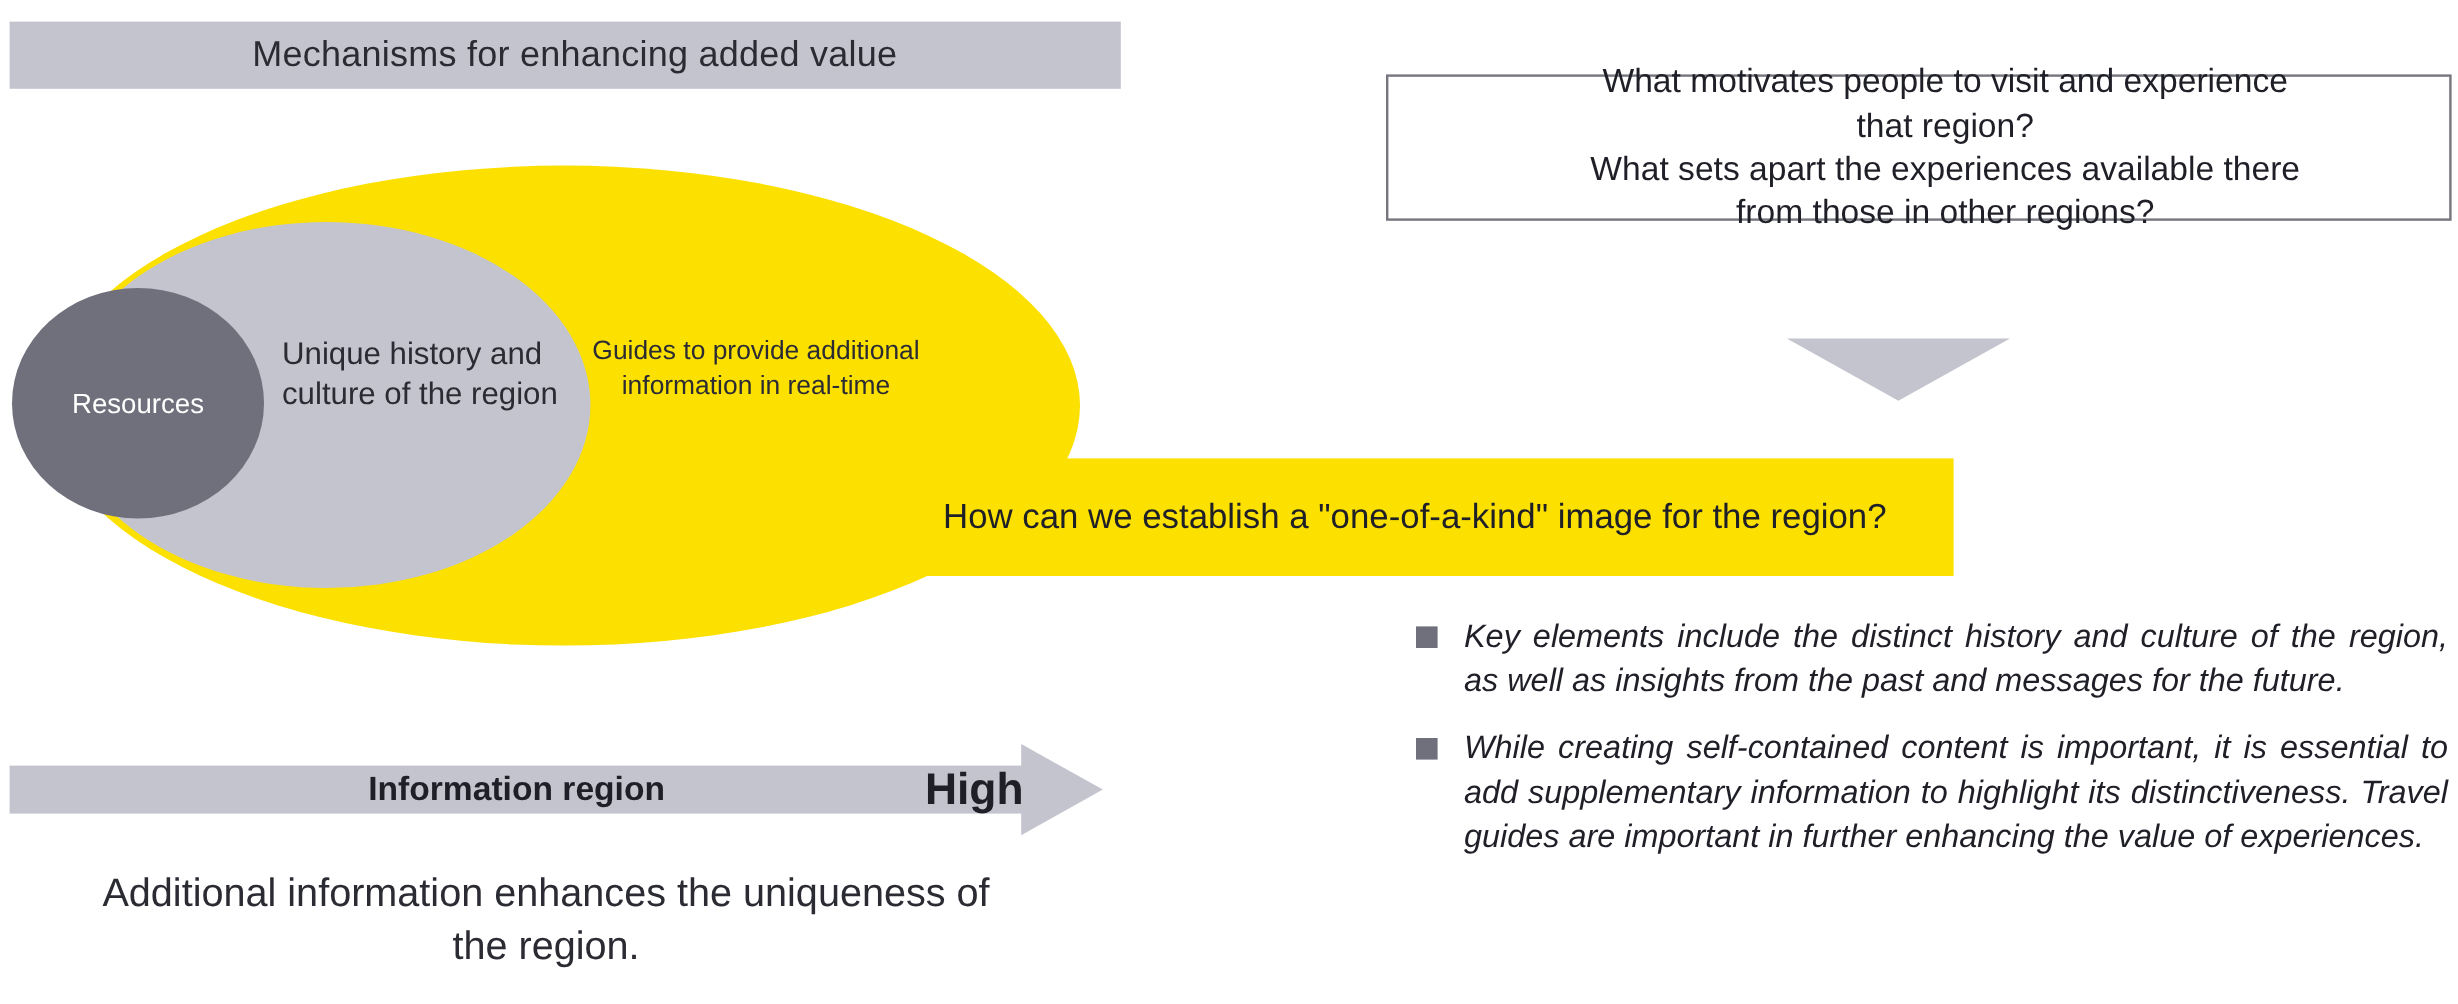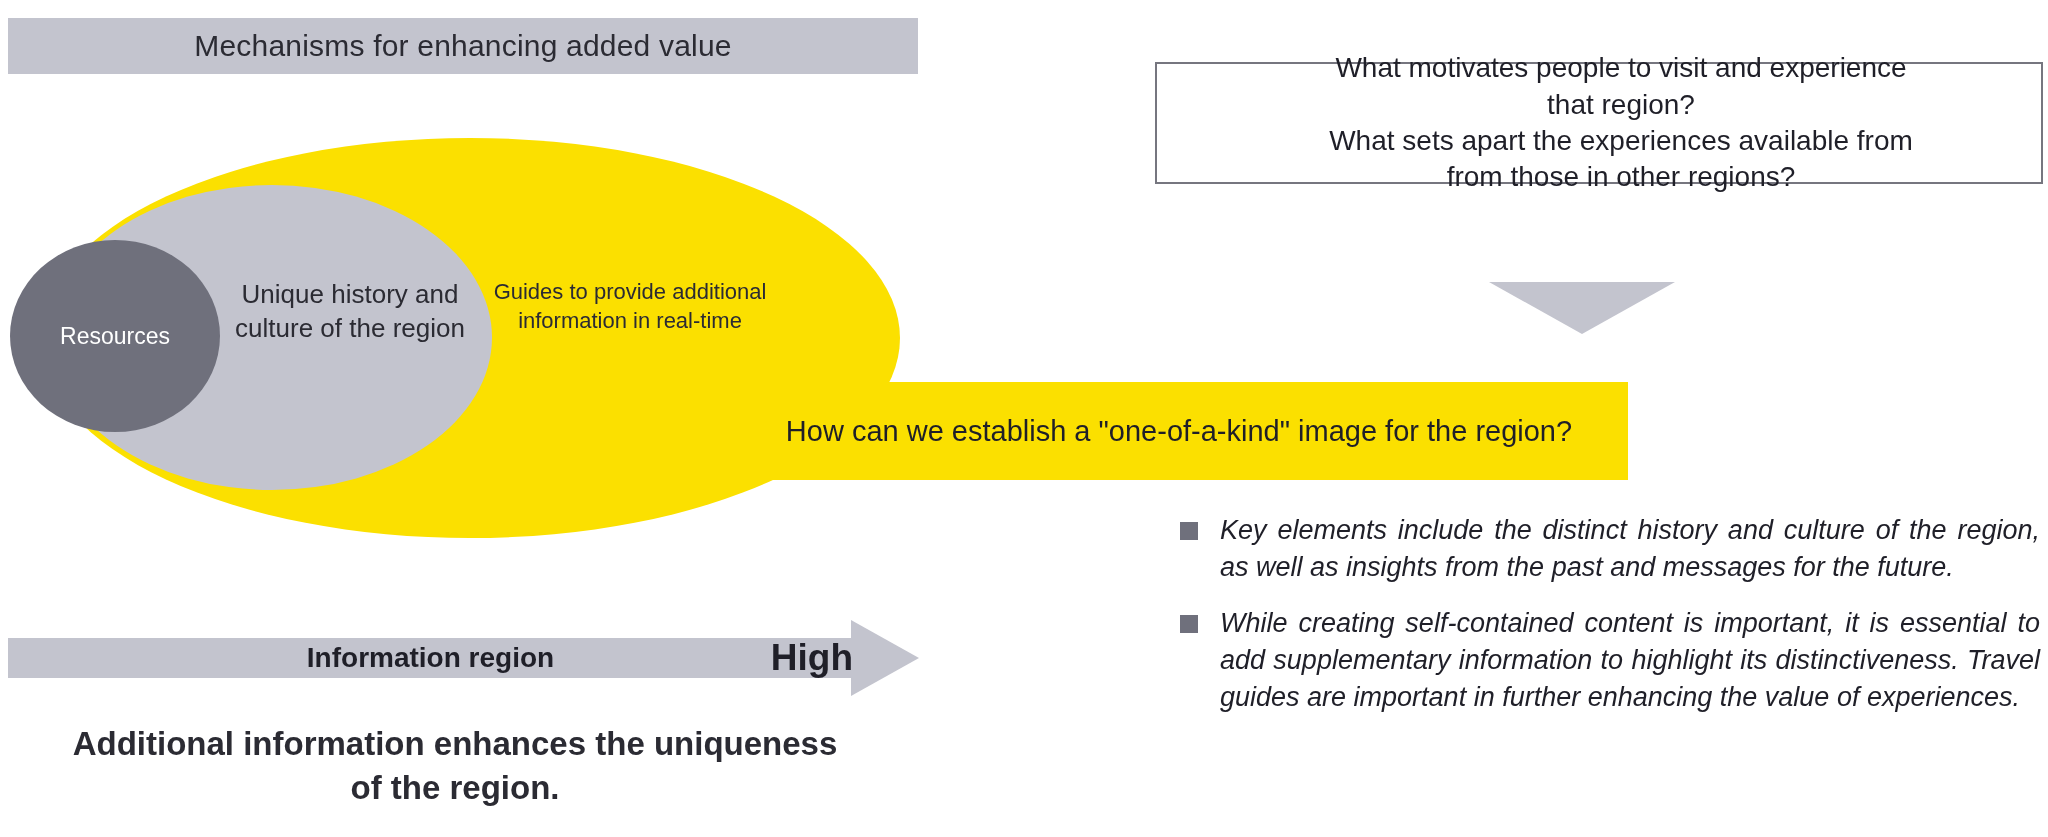--- a/index.html
+++ b/index.html
@@ -33,20 +33,21 @@
   .left-title-bar {
     position: absolute;
     left: 8px;
     top: 18px;
     width: 910px;
     height: 56px;
     background: #c3c4ce;
     display: flex;
     align-items: center;
     justify-content: center;
+    padding-left: 16px;
   }
   .left-title-bar span {
     font-size: 30px;
     font-weight: 400;
     color: #2b2b33;
     letter-spacing: 0.2px;
   }
 
   .venn {
     position: absolute;
@@ -88,21 +89,21 @@
   .ellipse-dark span {
     font-size: 23px;
     color: #ffffff;
     font-weight: 400;
   }
   .label-gray {
     position: absolute;
     left: 235px;
     top: 150px;
     width: 230px;
-    text-align: center;
+    text-align: left;
     font-size: 26px;
     line-height: 1.30;
     color: #2b2b33;
   }
   .label-yellow {
     position: absolute;
     left: 470px;
     top: 150px;
     width: 320px;
     text-align: center;
@@ -164,21 +165,21 @@
     color: #1f1f28;
   }
 
   .left-caption {
     position: absolute;
     left: 60px;
     top: 722px;
     width: 790px;
     text-align: center;
     font-size: 33px;
-    font-weight: bold;
+    font-weight: normal;
     line-height: 1.33;
     color: #2b2b33;
   }
 
   
   .right-panel {
     position: absolute;
     left: 1150px;
     top: 0;
     width: 898px;
@@ -293,21 +294,21 @@
 
     <div class="left-caption">Additional information enhances the uniqueness of the region.</div>
   </div>
 
   <div class="right-panel">
 
     <div class="question-box">
       <p>
         <span>What motivates people to visit and experience</span><br>
         <span>that region?</span><br>
-        <span>What sets apart the experiences available from</span><br>
+        <span>What sets apart the experiences available there</span><br>
         <span>from those in other regions?</span>
       </p>
     </div>
 
     <div class="bullets">
       <div class="bullet-row">
         <div class="bullet-marker"></div>
         <div class="bullet-text">Key elements include the distinct history and culture of the region, as well as insights from the past and messages for the future.</div>
       </div>
       <div class="bullet-row">

